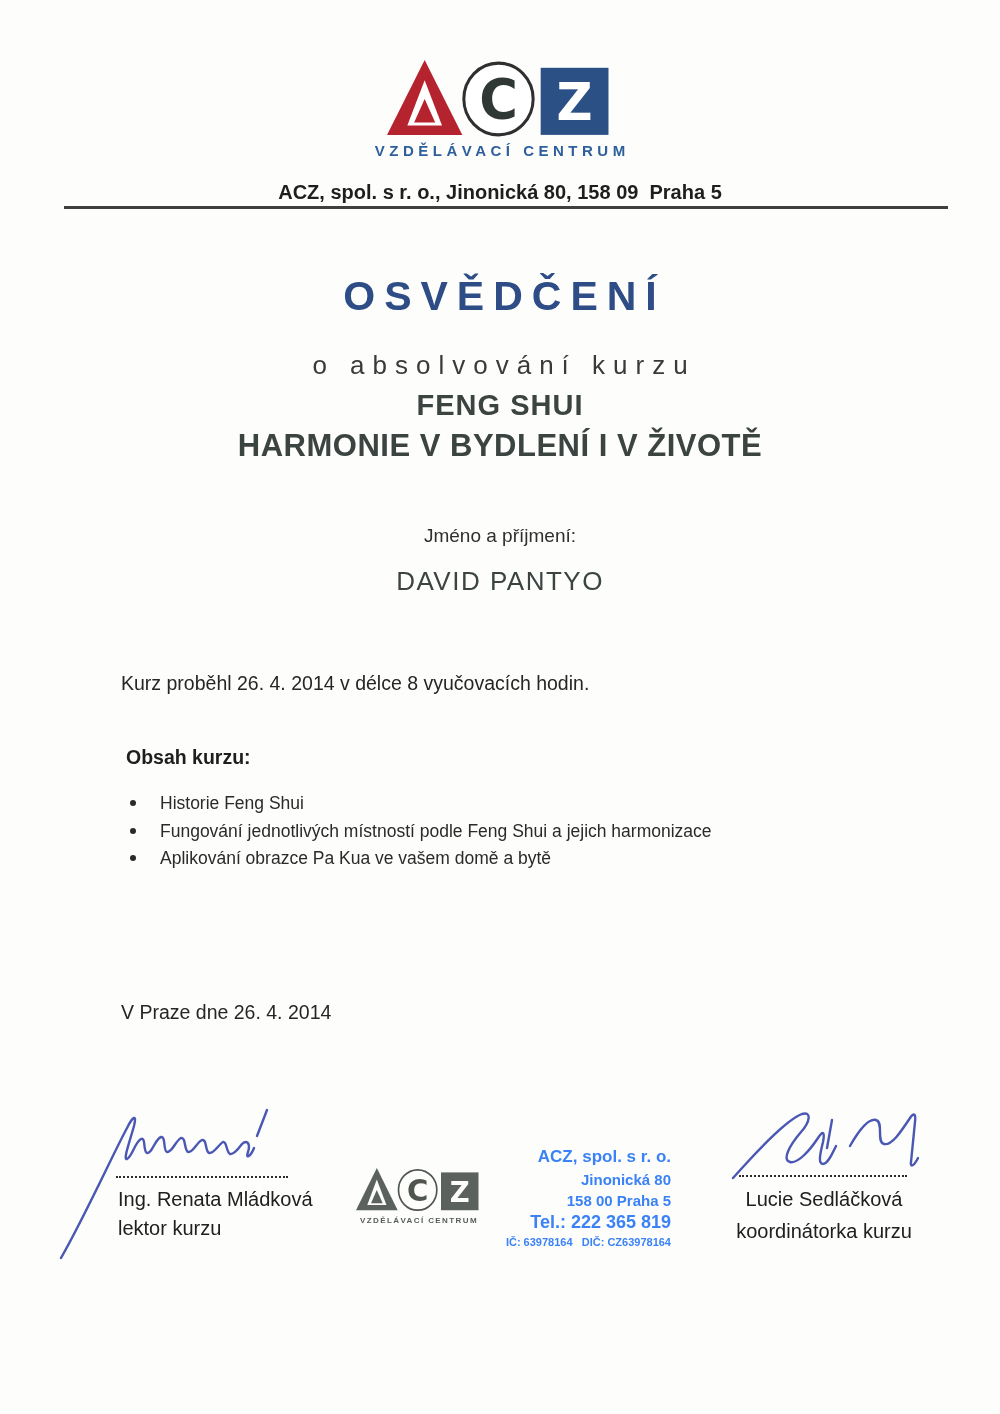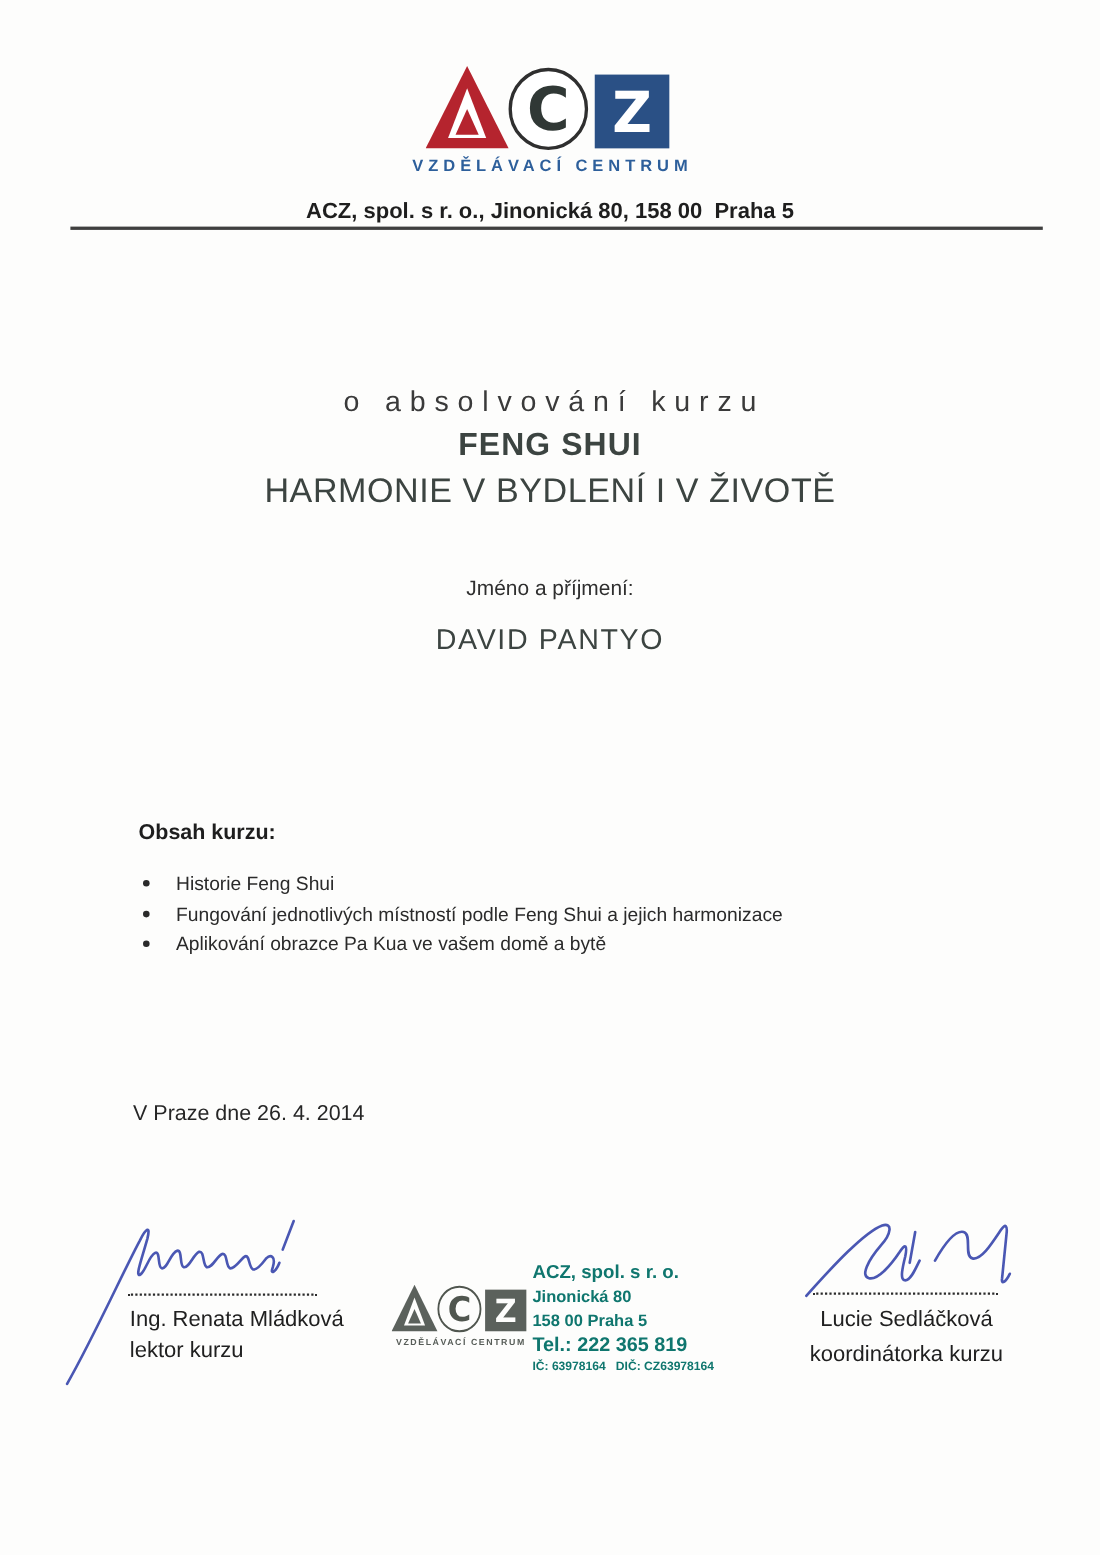--- a/index.html
+++ b/index.html
@@ -24,21 +24,21 @@
 
   
   .title-main {
     top:273px; font-size:41px; font-weight:700; letter-spacing:9px; padding-left:9px;
     color:#2e4d87;
   }
   .title-sub {
     top:350px; font-size:26px; letter-spacing:8px; padding-left:8px; color:#3a3a3a;
   }
   .course-line1 { top:389px; font-size:29px; font-weight:700; color:#3c4441; letter-spacing:1px; }
-  .course-line2 { top:428px; font-size:31px; font-weight:400; color:#3c4441; letter-spacing:0.5px; }
+  .course-line2 { top:428px; font-size:31px; font-weight:700; color:#3c4441; letter-spacing:0.5px; }
 
   
   .name-label { top:525px; font-size:19px; color:#2f2f2f; }
   .name-value { top:566px; font-size:26px; font-weight:400; letter-spacing:1.5px; color:#3c4441; }
 
   
   .duration { left:121px; top:672px; font-size:19.5px; }
   .content-heading { left:126px; top:746px; font-size:19.5px; font-weight:700; color:#1e1e1e; }
   .content-list { left:126px; top:793px; list-style:none; }
   .content-list li { position:relative; padding-left:34px; height:27.5px; font-size:17.5px; color:#2a2a2a; }
@@ -59,21 +59,21 @@
   .sig-block-right { left:728px; top:1188px; width:192px; text-align:center; }
   .sig-name-right { font-size:20px; color:#202020; }
   .sig-role-right { font-size:20px; color:#202020; margin-top:9px; }
 
   
   .stamp-logo-svg { left:356px; top:1168px; width:125px; height:44px; }
   .stamp-logo-subtitle {
     left:350px; top:1216px; width:138px; text-align:center;
     font-size:8px; letter-spacing:1.4px; color:#575d58; font-weight:600;
   }
-  .stamp-text { left:484px; width:172px; text-align:left; color:#0f766e; }
+  .stamp-text { left:499px; width:172px; text-align:right; color:#3b82f6; }
   .stamp-company { top:1147px; font-size:17px; font-weight:700; }
   .stamp-street  { top:1171px; font-size:15px; font-weight:600; }
   .stamp-city    { top:1192px; font-size:15px; font-weight:600; }
   .stamp-phone   { top:1212px; font-size:18px; font-weight:600; }
   .stamp-ids     { top:1236px; font-size:11px; font-weight:600; white-space:pre; }
 
   
   .l-red  { fill:#b5242e; }
   .l-blue { fill:#2a5085; }
   .l-dark { fill:#303835; }
@@ -101,30 +101,32 @@
       <circle class="l-circ" cx="148" cy="50" r="46"></circle>
       <text class="logo-letter l-dark" x="148" y="75" font-size="70" text-anchor="middle">C</text>
     </g>
     <g>
       <rect class="l-blue" x="204" y="10" width="90" height="86"></rect>
       <text class="logo-letter l-white" x="249" y="77" font-size="66" text-anchor="middle">Z</text>
     </g>
   </svg>
   <div class="abs centered logo-subtitle">VZDĚLÁVACÍ CENTRUM</div>
 
-  <div class="abs centered address">ACZ, spol. s r. o., Jinonická 80, 158 00  Praha 5</div>
+  <div class="abs centered address">ACZ, spol. s r. o., Jinonická 80, 158 09  Praha 5</div>
   <div class="abs header-rule"></div>
 
+  <div class="abs centered title-main">OSVĚDČENÍ</div>
   <div class="abs centered title-sub">o absolvování kurzu</div>
   <div class="abs centered course-line1">FENG SHUI</div>
   <div class="abs centered course-line2">HARMONIE V BYDLENÍ I V ŽIVOTĚ</div>
 
   <div class="abs centered name-label">Jméno a příjmení:</div>
   <div class="abs centered name-value">DAVID PANTYO</div>
 
+  <div class="abs duration">Kurz proběhl 26. 4. 2014 v délce 8 vyučovacích hodin.</div>
   <div class="abs content-heading">Obsah kurzu:</div>
 
   <ul class="abs content-list">
     <li>
       <span class="dot"></span>
       <span>Historie Feng Shui</span>
     </li>
     <li>
       <span class="dot"></span>
       <span>Fungování jednotlivých místností podle Feng Shui a jejich harmonizace</span>

